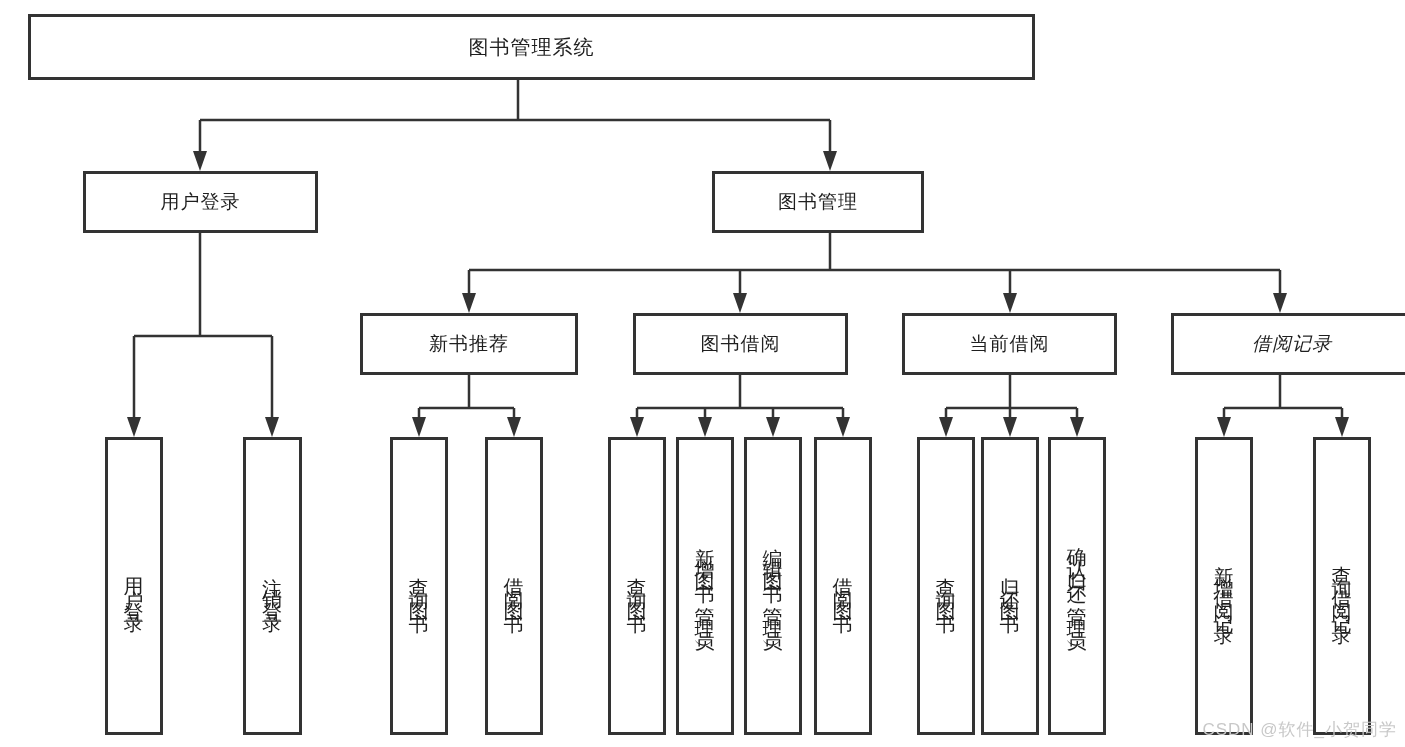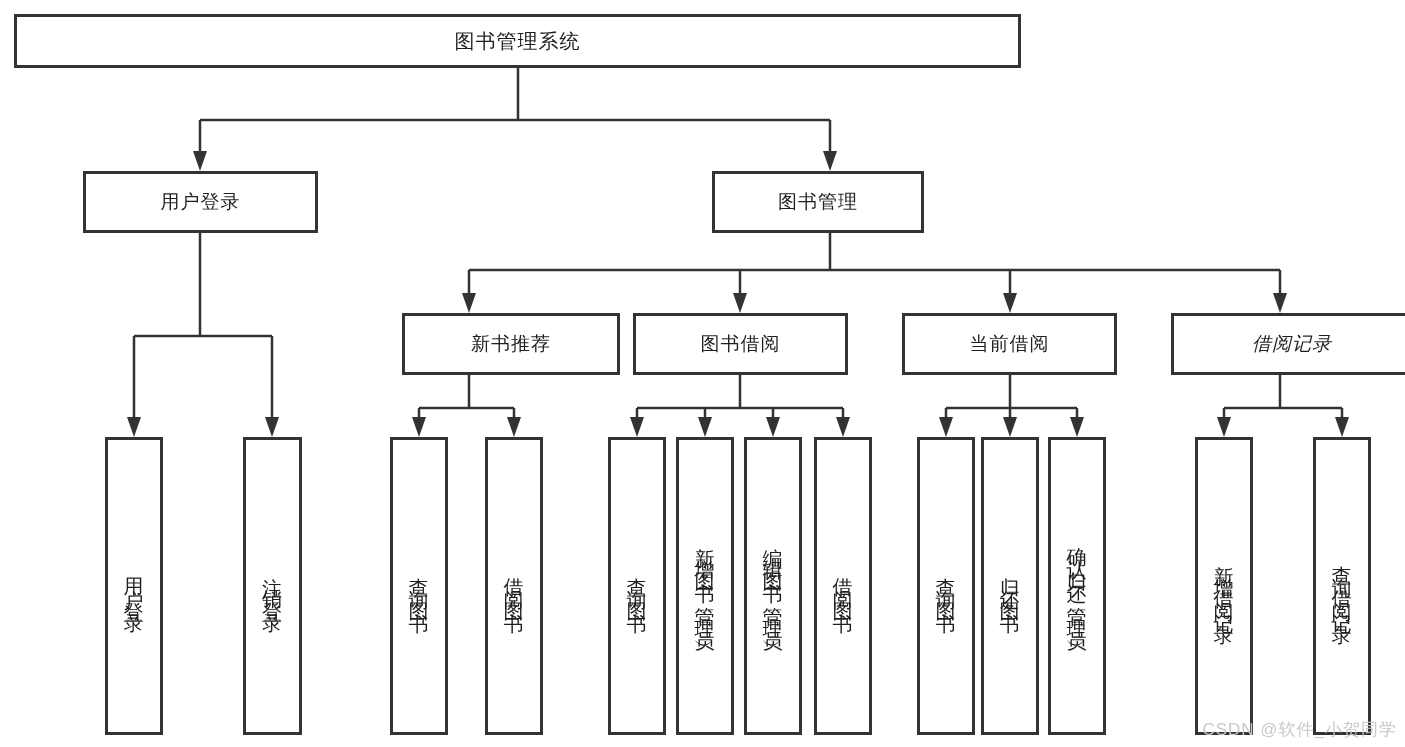--- a/index.html
+++ b/index.html
@@ -95,32 +95,32 @@
       <polygon points="1070,417 1084,417 1077,437"></polygon>
     </g>
 
     <g>
       <path d="M1280 375 V408 M1224 408 H1342 M1224 408 V419 M1342 408 V419"></path>
       <polygon points="1217,417 1231,417 1224,437"></polygon>
       <polygon points="1335,417 1349,417 1342,437"></polygon>
     </g>
   </svg>
 
-  <div class="box root" style="left:14px;top:14px;width:1007px;height:54px;">
+  <div class="box root" style="left:28px;top:14px;width:1007px;height:66px;">
     <span>图书管理系统</span>
   </div>
 
   <div class="box" style="left:83px;top:171px;width:235px;height:62px;">
     <span>用户登录</span>
   </div>
   <div class="box" style="left:712px;top:171px;width:212px;height:62px;">
     <span>图书管理</span>
   </div>
 
-  <div class="box" style="left:360px;top:313px;width:218px;height:62px;margin-left:42px;">
+  <div class="box" style="left:360px;top:313px;width:218px;height:62px;">
     <span>新书推荐</span>
   </div>
   <div class="box" style="left:902px;top:313px;width:215px;height:62px;">
     <span>当前借阅</span>
   </div>
   <div class="box" style="left:633px;top:313px;width:215px;height:62px;">
     <span>图书借阅</span>
   </div>
   <div class="box" style="left:1171px;top:313px;width:242px;height:62px;font-style:italic;">
     <span>借阅记录</span>

